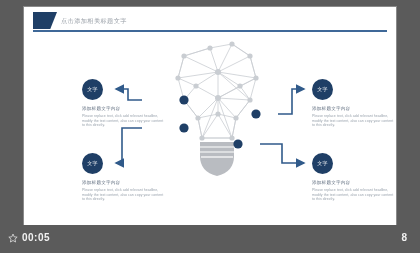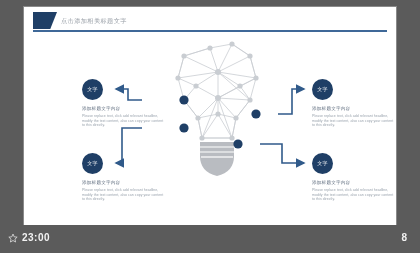--- a/index.html
+++ b/index.html
@@ -231,18 +231,18 @@
       <div class="c-body">Please replace text, click add relevant headline, modify the text content, also can copy your content to this directly.</div>
     </div>
 
   </div>
 
   <div id="statusbar">
     <div id="status-left">
       <svg id="star-icon" viewBox="0 0 24 24">
         <path d="M12 2.5 L14.9 9.2 L22 9.9 L16.7 14.7 L18.2 21.7 L12 18 L5.8 21.7 L7.3 14.7 L2 9.9 L9.1 9.2 Z" fill="none" stroke="#e8e8e8" stroke-width="1.8" stroke-linejoin="round"></path>
       </svg>
-      <span id="timer">23:00</span>
+      <span id="timer">00:05</span>
     </div>
     <div id="page-number">8</div>
   </div>
 
 </div>
 
 </body></html>

